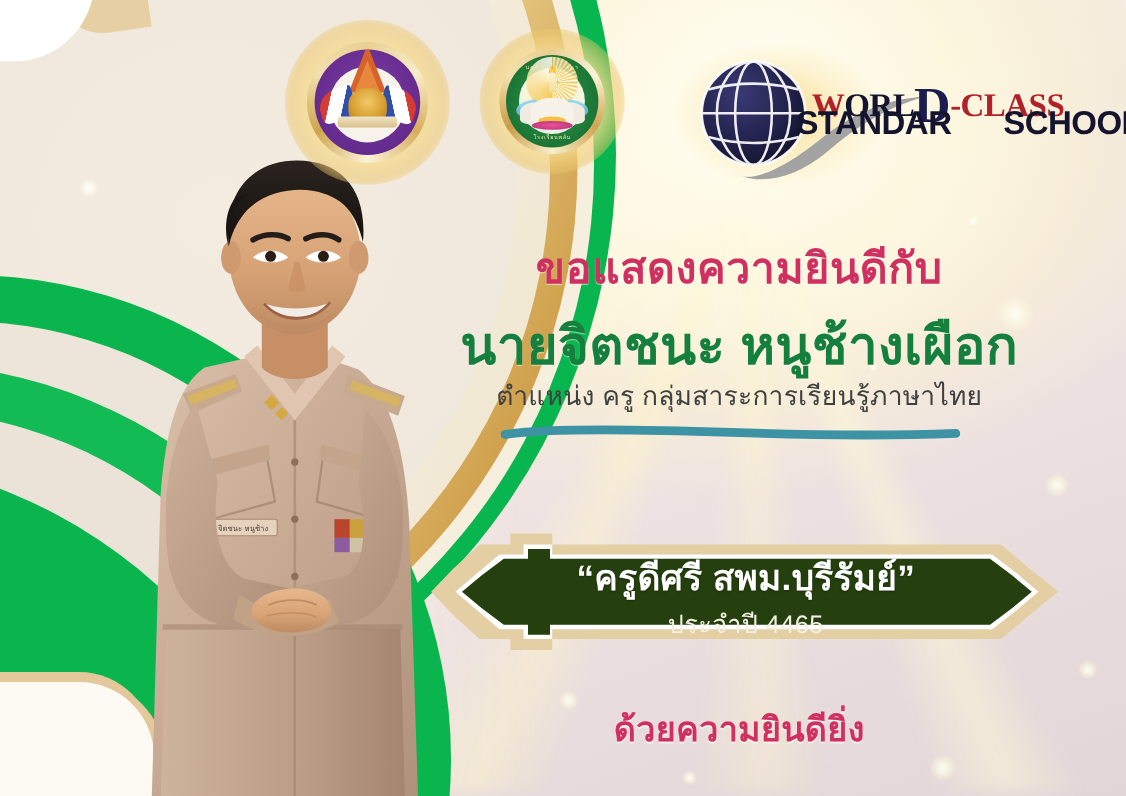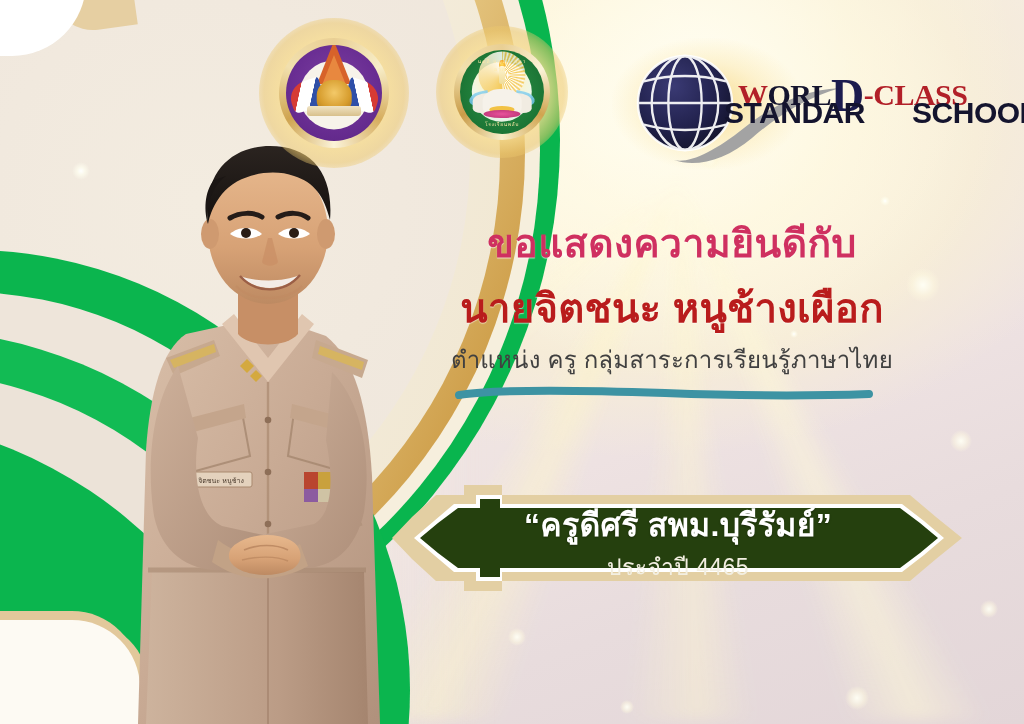--- a/index.html
+++ b/index.html
@@ -210,22 +210,22 @@
 
   
   .txt{position:absolute;text-align:center;white-space:nowrap;
        font-family:Liberation Sans, sans-serif;}
   #t-congrats{
     left:332px;top:212px;width:680px;font-size:39px;font-weight:bold;
     color:#cf3060;letter-spacing:.5px;
     text-shadow:0 1px 1px rgba(255,255,255,.65);
   }
   #t-name{
-    left:332px;top:276px;width:680px;font-size:40px;font-weight:bold;
-    color:#b91c1c;letter-spacing:.3px;
+    left:332px;top:276px;width:680px;font-size:48px;font-weight:bold;
+    color:#15803d;letter-spacing:.3px;
     text-shadow:0 1px 1px rgba(255,255,255,.55);
   }
   #t-position{
     left:332px;top:340px;width:680px;font-size:24px;font-weight:normal;
     color:#404040;letter-spacing:.2px;
   }
   #t-received{
     left:332px;top:418px;width:680px;font-size:31px;font-weight:bold;
     color:#2d4c18;letter-spacing:.3px;
     text-shadow:0 1px 1px rgba(255,255,255,.5);
@@ -501,14 +501,15 @@
                L44 82 L24 65 L44 48 Z" fill="#ffffff"></path>
 
       <path d="M68 35 L90 35 L90 26 L110 26 L110 35 L510 35
                L530 50 L548 65 L530 80 L510 95 L110 95 L110 104 L90 104 L90 95 L68 95
                L48 80 L30 65 L48 50 Z" fill="#25400e"></path>
     </svg>
     <div class="badge-label">“ครูดีศรี สพม.บุรีรัมย์”</div>
     <div class="badge-year">ประจำปี 4465</div>
   </div>
 
+  <div class="txt" id="t-closing">ด้วยความยินดียิ่ง</div>
 
 </div>
 
 </body></html>

